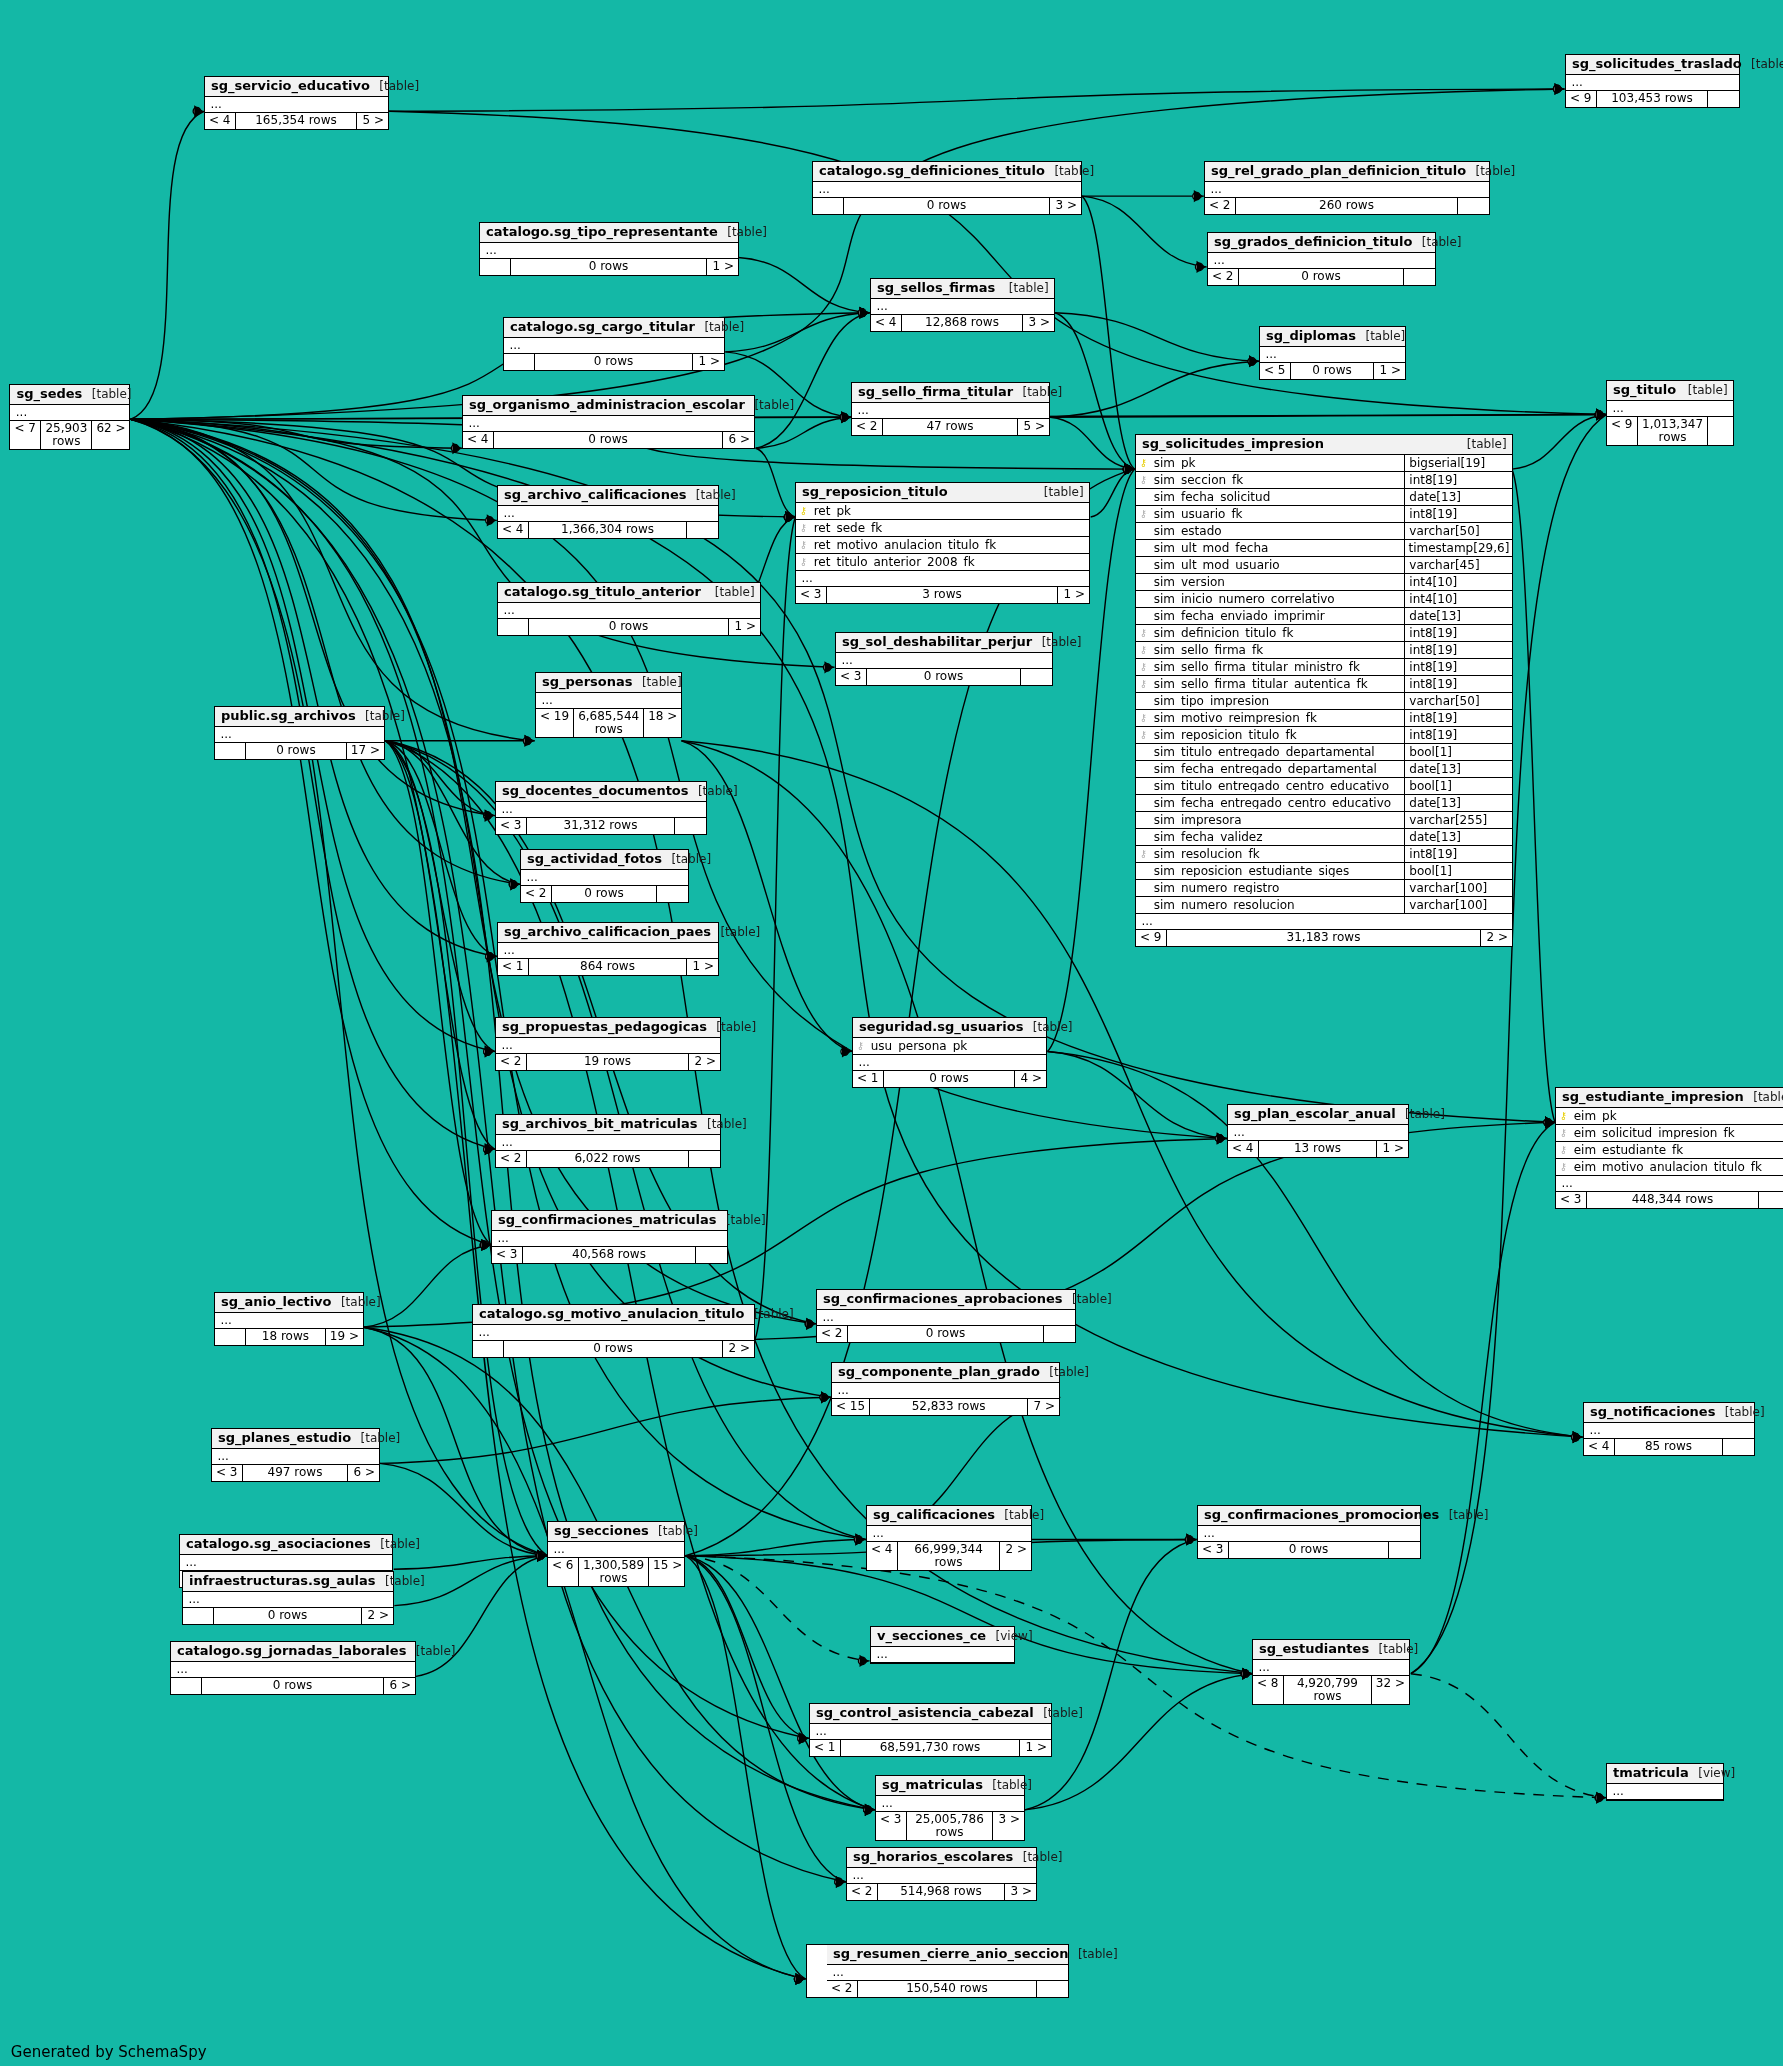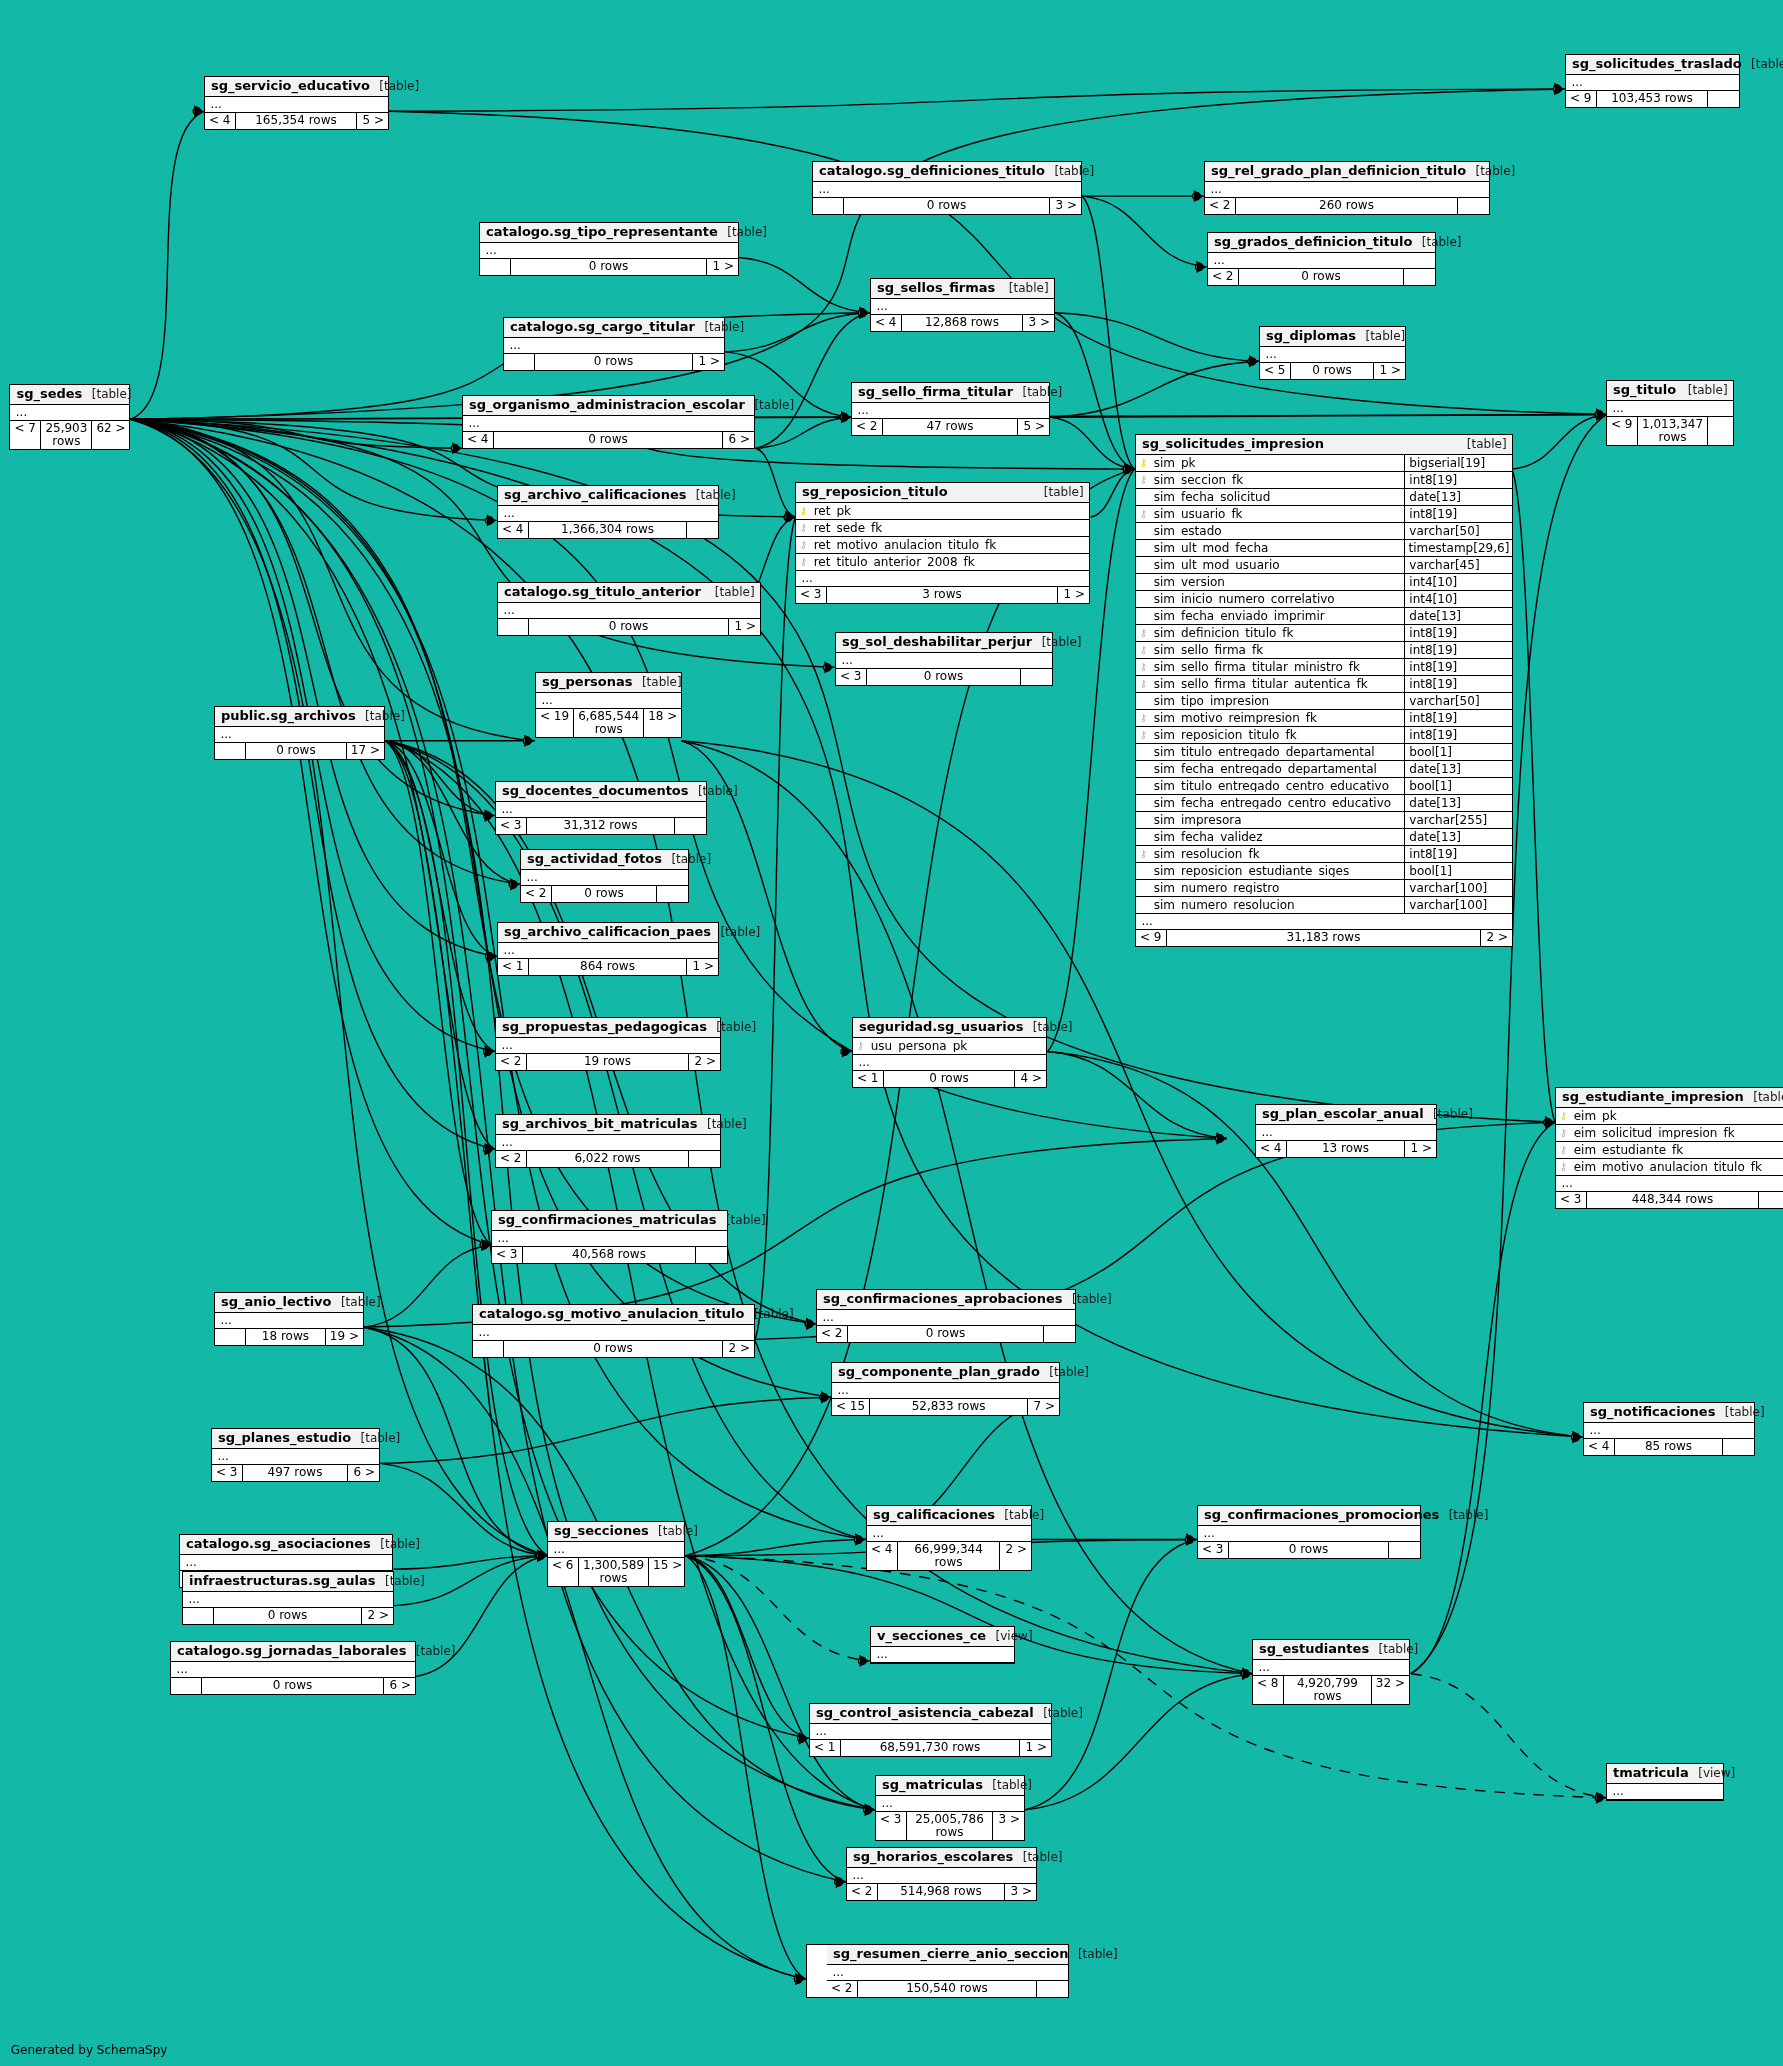--- a/index.html
+++ b/index.html
@@ -27,21 +27,21 @@
   .tbl.detail .col{display:flex;align-items:center;border-bottom:0.7px solid #000;
                    font-size:12px;line-height:1.05;height:17px;box-sizing:border-box;}
   .tbl.detail .col .kw{flex:0 0 15px;text-align:center;font-size:10px;}
   .tbl.detail .col .nm{flex:1 1 auto;padding-left:2.7px;white-space:nowrap;overflow:hidden;}
   .tbl.detail .col .ty{flex:0 0 auto;border-left:0.7px solid #000;padding:1.3px 2.7px 1.3px 4px;
                        min-width:100px;white-space:nowrap;}
   .tbl.detail .col.noty .nm{padding-left:2.7px;}
   .key-pk{color:#e8d00c;}
   .key-fk{color:#b0b0b0;}
 
-  .footer{position:absolute;left:10.8px;top:2043px;font-size:12px;color:#000;}
+  .footer{position:absolute;left:10.8px;top:2043px;font-size:15px;color:#000;}
 </style>
 </head>
 <body>
 
 <div id="canvas">
 
   <svg id="edges" viewBox="0 0 2645 3065">
     <g id="edge-paths">
         <path d="M194,622 C292.1,585.44 204.89999999999998,201.56 303,165"></path>
         <circle cx="292" cy="165" r="5.5"></circle>
@@ -830,21 +830,21 @@
             <span class="nm">usu_persona_pk</span>
           </div>
           <div class="ell">...</div>
         </div>
         <div class="foot">
           <div class="l">&lt; 1</div>
           <div class="c">0 rows</div>
           <div class="r">4 &gt;</div>
         </div>
       </div>
-      <div class="tbl" style="left: 1227px; top: 1104px; width: 182px; margin-left: 28px;">
+      <div class="tbl" style="left: 1227px; top: 1104px; width: 182px;">
         <div class="hdr">
           <span>sg_plan_escolar_anual</span>
           <span class="kind">[table]</span>
         </div>
         <div class="body">
           <div class="ell">...</div>
         </div>
         <div class="foot">
           <div class="l">&lt; 4</div>
           <div class="c">13 rows</div>

